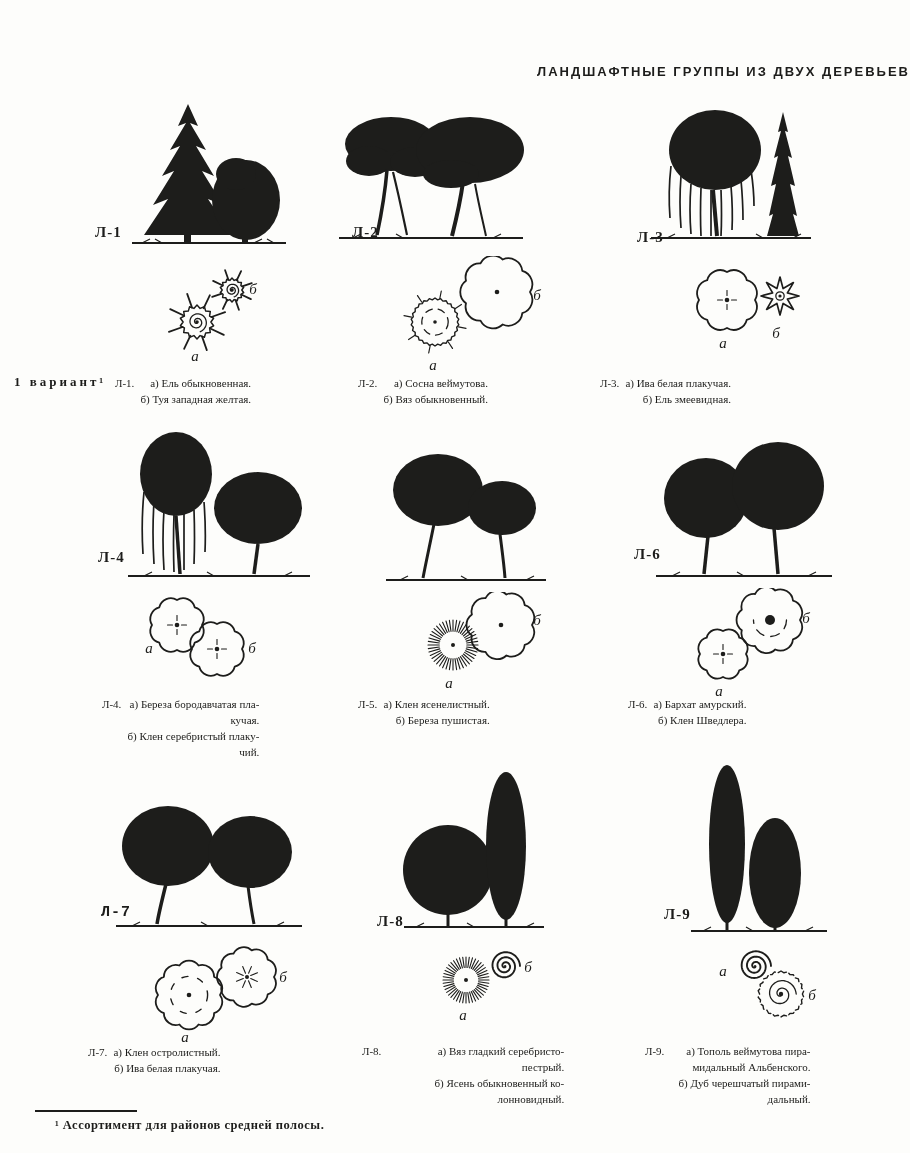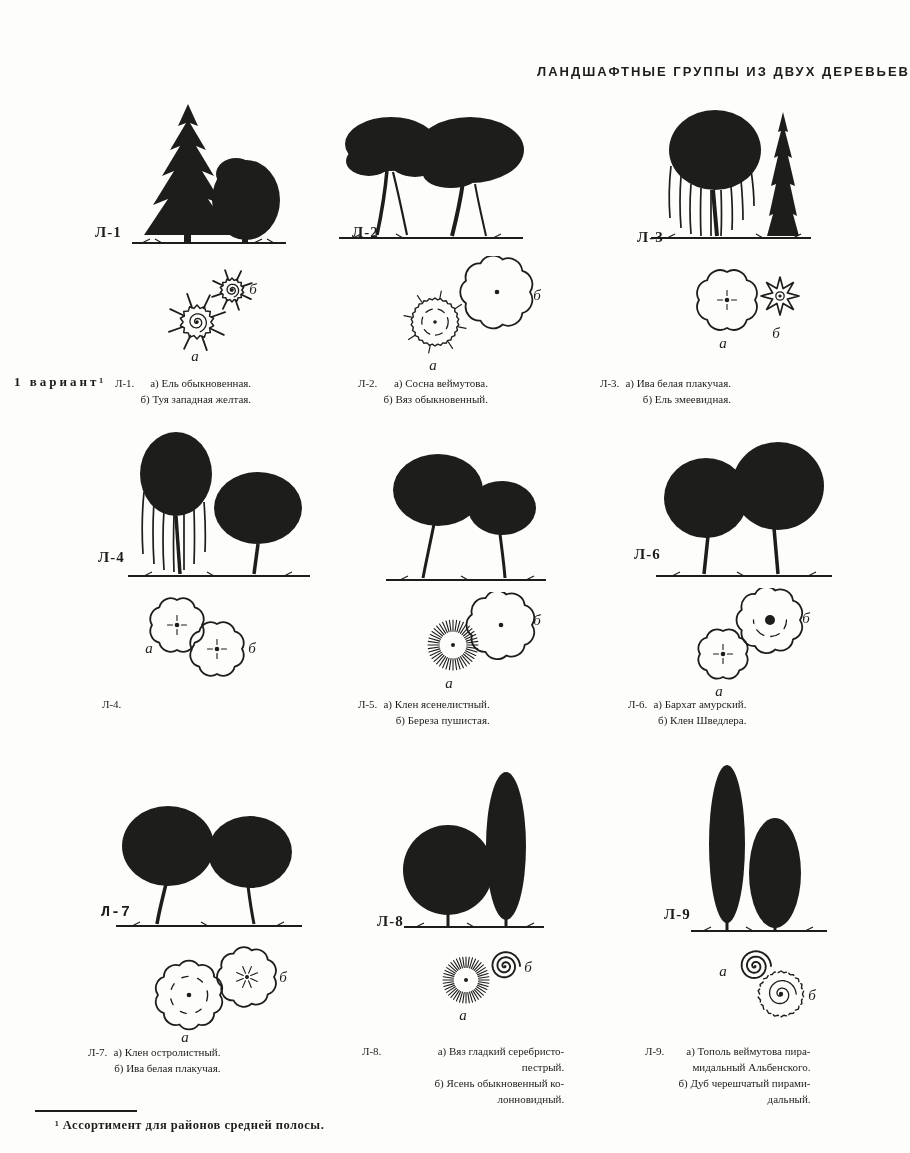--- a/index.html
+++ b/index.html
@@ -211,20 +211,26 @@
         <circle cx="82" cy="57" r="2.3" fill="#1d1d1b"></circle>
         <line x1="86.5" y1="57.0" x2="91.5" y2="57.0" stroke="#1d1d1b" stroke-width="1.1" stroke-linecap="round"></line>
         <line x1="82.0" y1="61.5" x2="82.0" y2="66.5" stroke="#1d1d1b" stroke-width="1.1" stroke-linecap="round"></line>
         <line x1="77.5" y1="57.0" x2="72.5" y2="57.0" stroke="#1d1d1b" stroke-width="1.1" stroke-linecap="round"></line>
         <line x1="82.0" y1="52.5" x2="82.0" y2="47.5" stroke="#1d1d1b" stroke-width="1.1" stroke-linecap="round"></line>
         <text x="14" y="61" font-size="15" font-style="italic" font-family="&quot;Liberation Serif&quot;, serif" fill="#1d1d1b" text-anchor="middle">а</text>
         <text x="117" y="61" font-size="15" font-style="italic" font-family="&quot;Liberation Serif&quot;, serif" fill="#1d1d1b" text-anchor="middle">б</text>
       </svg>
     <div class="abs caption" style="left:102px;top:696px;">
       <span class="cap-label">Л-4.</span>
+      <span class="cap-lines">
+        <span class="line">а) Береза бородавчатая пла-</span>
+        <span class="line cont">кучая.</span>
+        <span class="line">б) Клен серебристый плаку-</span>
+        <span class="line cont">чий.</span>
+      </span>
     </div>
   </div>
 
   <div class="group">
     <svg class="abs" style="left:378px;top:436px;" width="175" height="150" viewBox="0 0 175 150">
       <g>
         <ellipse cx="60" cy="54" rx="45" ry="36" fill="#1d1d1b"></ellipse>
         <path d="M56,88 C52,108 48,126 45,142" stroke="#1d1d1b" stroke-width="3" fill="none"></path>
       </g>
       <g>

